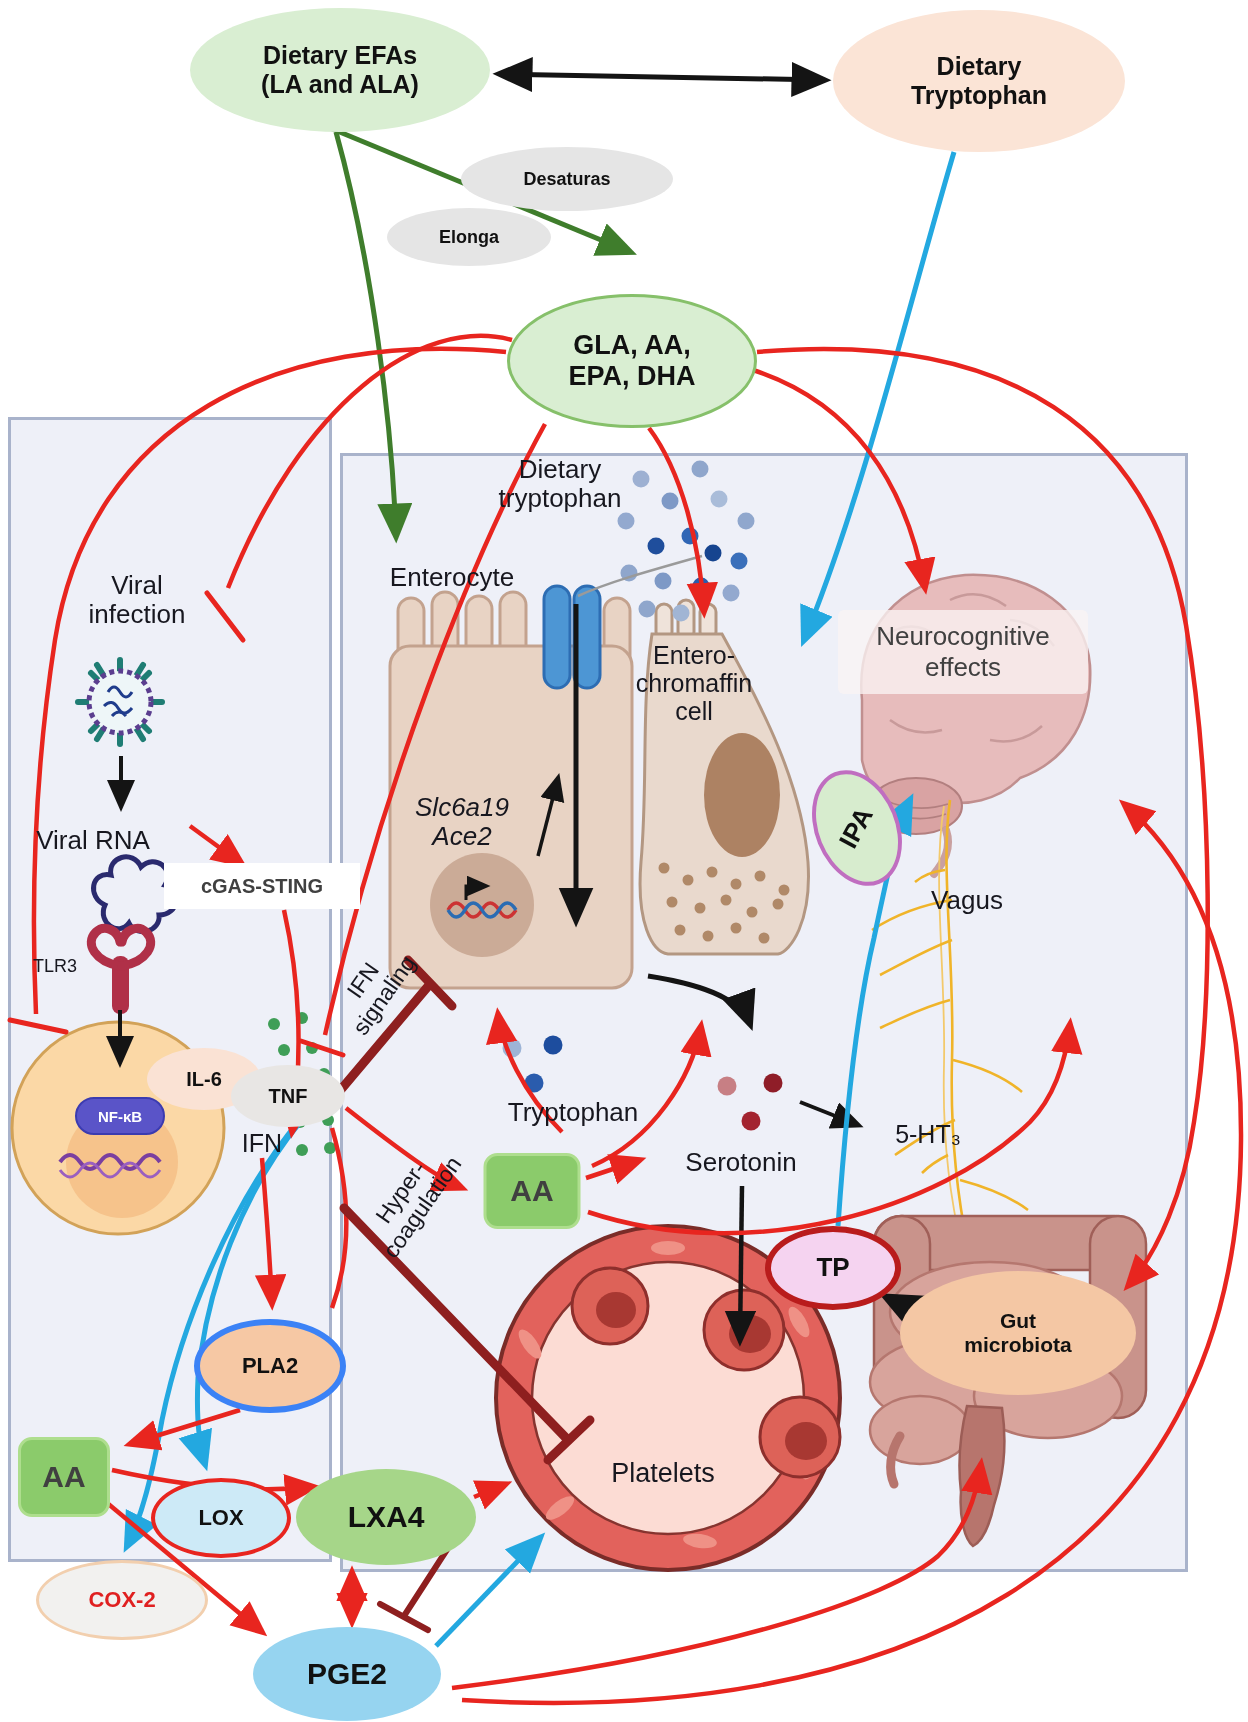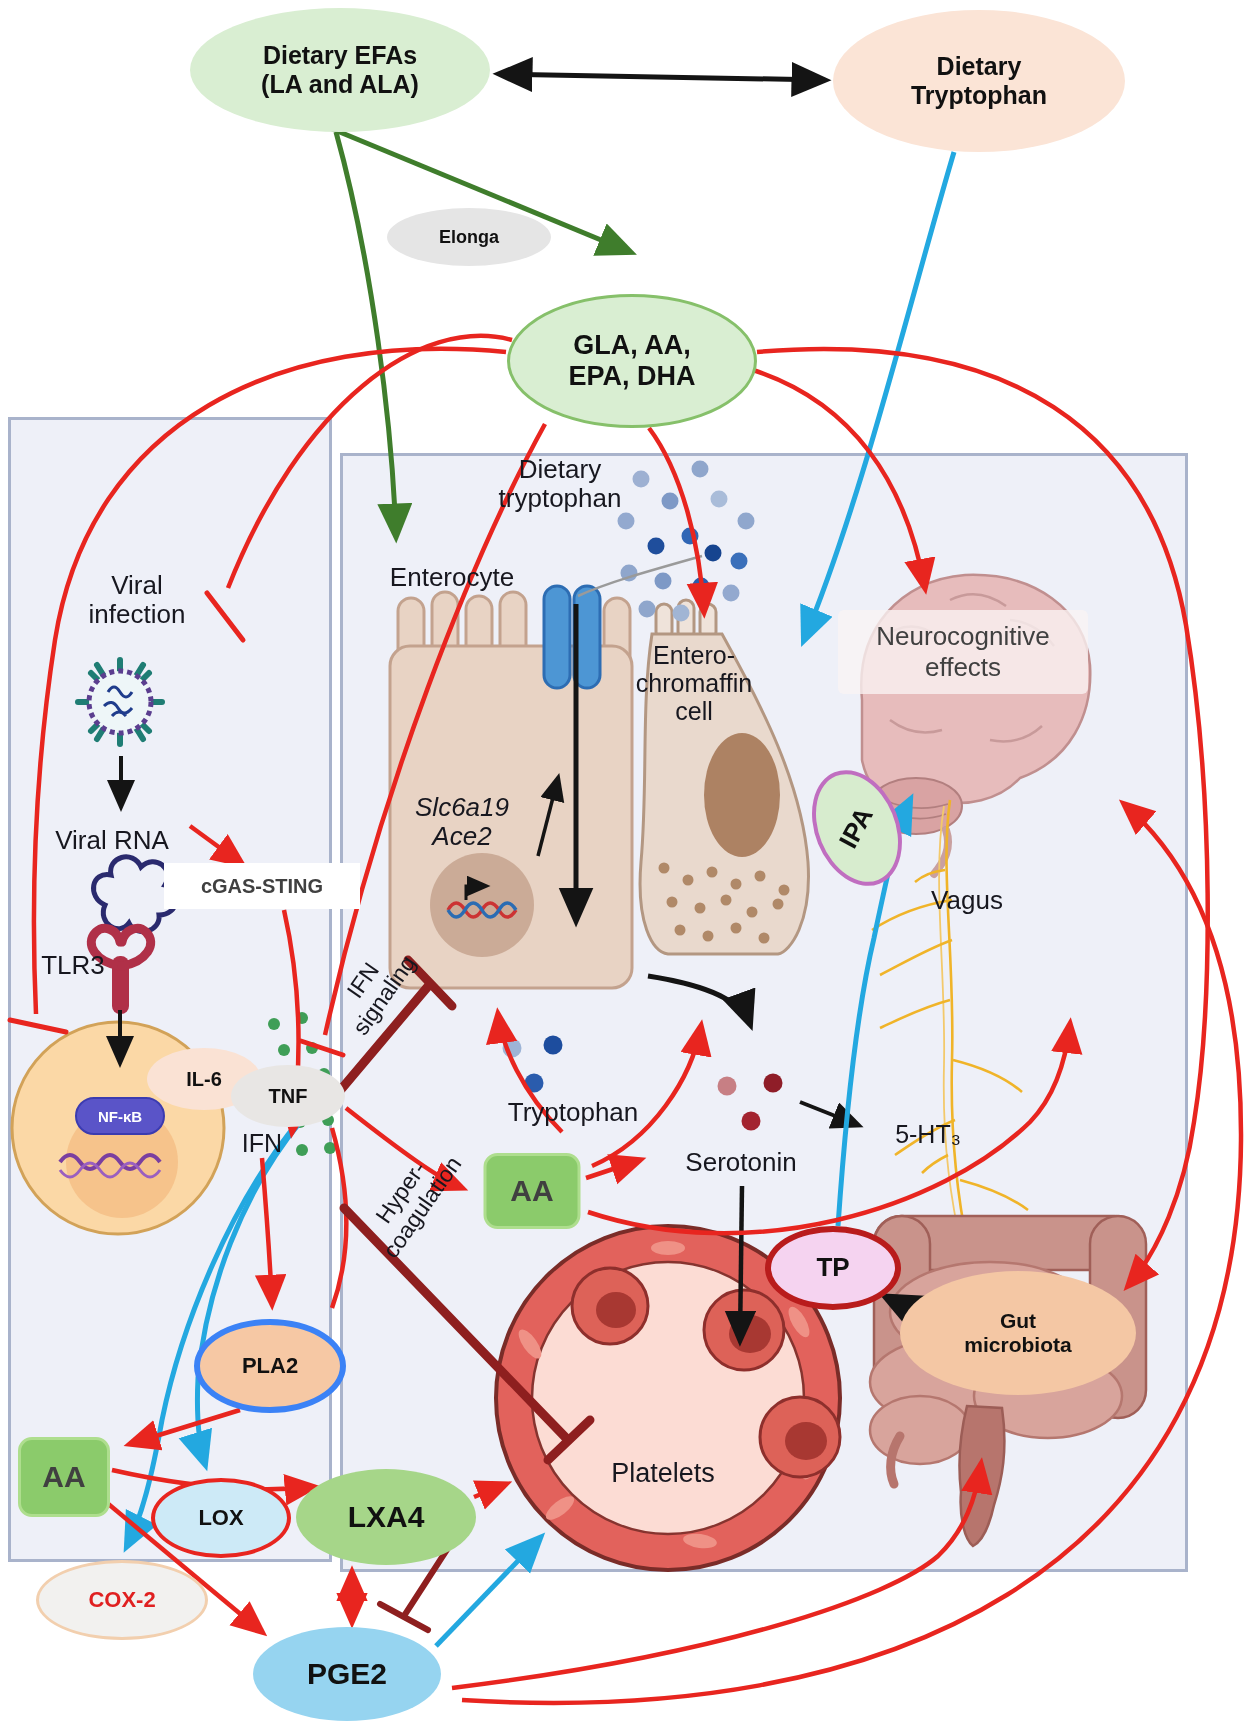--- a/index.html
+++ b/index.html
@@ -287,20 +287,21 @@
       <line x1="590" y1="1420" x2="548" y2="1460" stroke-width="9"></line>
       <line x1="448" y1="1548" x2="404" y2="1616" stroke-width="6"></line>
       <line x1="380" y1="1604" x2="428" y2="1630" stroke-width="6"></line>
     </g>
   </svg>
 
   <div class="ell" style="left:340px;top:70px;width:300px;height:124px;background:#d9eed2;font-size:25px;">Dietary EFAs
 (LA and ALA)</div>
   <div class="ell" style="left:979px;top:81px;width:292px;height:142px;background:#fbe4d6;font-size:25px;">Dietary
 Tryptophan</div>
+  <div class="ell" style="left:567px;top:179px;width:212px;height:64px;background:#e5e5e5;font-size:18px;">Desaturas</div>
   <div class="ell" style="left:469px;top:237px;width:164px;height:58px;background:#e5e5e5;font-size:18px;">Elonga</div>
   <div class="ell" style="left:632px;top:361px;width:250px;height:134px;background:#d9eed2;border:3px solid #86c06a;font-size:27px;">GLA, AA,
 EPA, DHA</div>
 
   <div class="box" style="left:262px;top:886px;width:196px;height:46px;background:#ffffff;font-size:20px;">cGAS-STING</div>
   <div class="ell" style="left:204px;top:1079px;width:114px;height:62px;background:#fae2d4;font-size:20px;">IL-6</div>
   <div class="ell" style="left:288px;top:1096px;width:114px;height:62px;background:#e8e6e4;font-size:20px;">TNF</div>
   <div class="box" style="left:120px;top:1116px;width:90px;height:38px;background:#5a54c8;border:2px solid #3b3bb0;border-radius:19px;color:#ffffff;font-size:15px;">NF-κB</div>
 
   <div class="box" style="left:532px;top:1191px;width:97px;height:76px;background:#8bcb6b;border:3px solid #aede8e;border-radius:14px;font-size:30px;">AA</div>
@@ -315,22 +316,22 @@
 
   <div class="ell" style="left:270px;top:1366px;width:152px;height:94px;background:#f6c8a4;border:6px solid #3b82f6;font-size:22px;">PLA2</div>
   <div class="box" style="left:64px;top:1477px;width:92px;height:80px;background:#8bcb6b;border:3px solid #aede8e;border-radius:14px;font-size:30px;">AA</div>
   <div class="ell" style="left:221px;top:1518px;width:140px;height:80px;background:#cdeaf7;border:4px solid #e8251f;font-size:22px;">LOX</div>
   <div class="ell" style="left:122px;top:1600px;width:172px;height:80px;background:#f2f1ef;border:3px solid #f2cfae;color:#e02020;font-size:22px;">COX-2</div>
   <div class="ell" style="left:386px;top:1517px;width:180px;height:96px;background:#a6d689;font-size:30px;">LXA4</div>
   <div class="ell" style="left:347px;top:1674px;width:188px;height:94px;background:#96d4f0;font-size:30px;">PGE2</div>
 
   <div class="lbl" style="left:137px;top:600px;font-size:26px;">Viral
 infection</div>
-  <div class="lbl" style="left:112px;top:841px;font-size:26px;">Viral RNA</div>
-  <div class="lbl" style="left:73px;top:966px;font-size:26px;">TLR3</div>
+  <div class="lbl" style="left:93px;top:841px;font-size:26px;">Viral RNA</div>
+  <div class="lbl" style="left:55px;top:966px;font-size:18px;">TLR3</div>
   <div class="lbl" style="left:262px;top:1143px;font-size:25px;">IFN</div>
   <div class="lbl rot" style="left:374px;top:988px;font-size:23px;">IFN
 signaling</div>
   <div class="lbl rot" style="left:412px;top:1200px;font-size:23px;">Hyper-
 coagulation</div>
 
   <div class="lbl" style="left:560px;top:484px;font-size:26px;">Dietary
 tryptophan</div>
   <div class="lbl" style="left:452px;top:578px;font-size:26px;">Enterocyte</div>
   <div class="lbl it" style="left:462px;top:822px;font-size:26px;">Slc6a19

